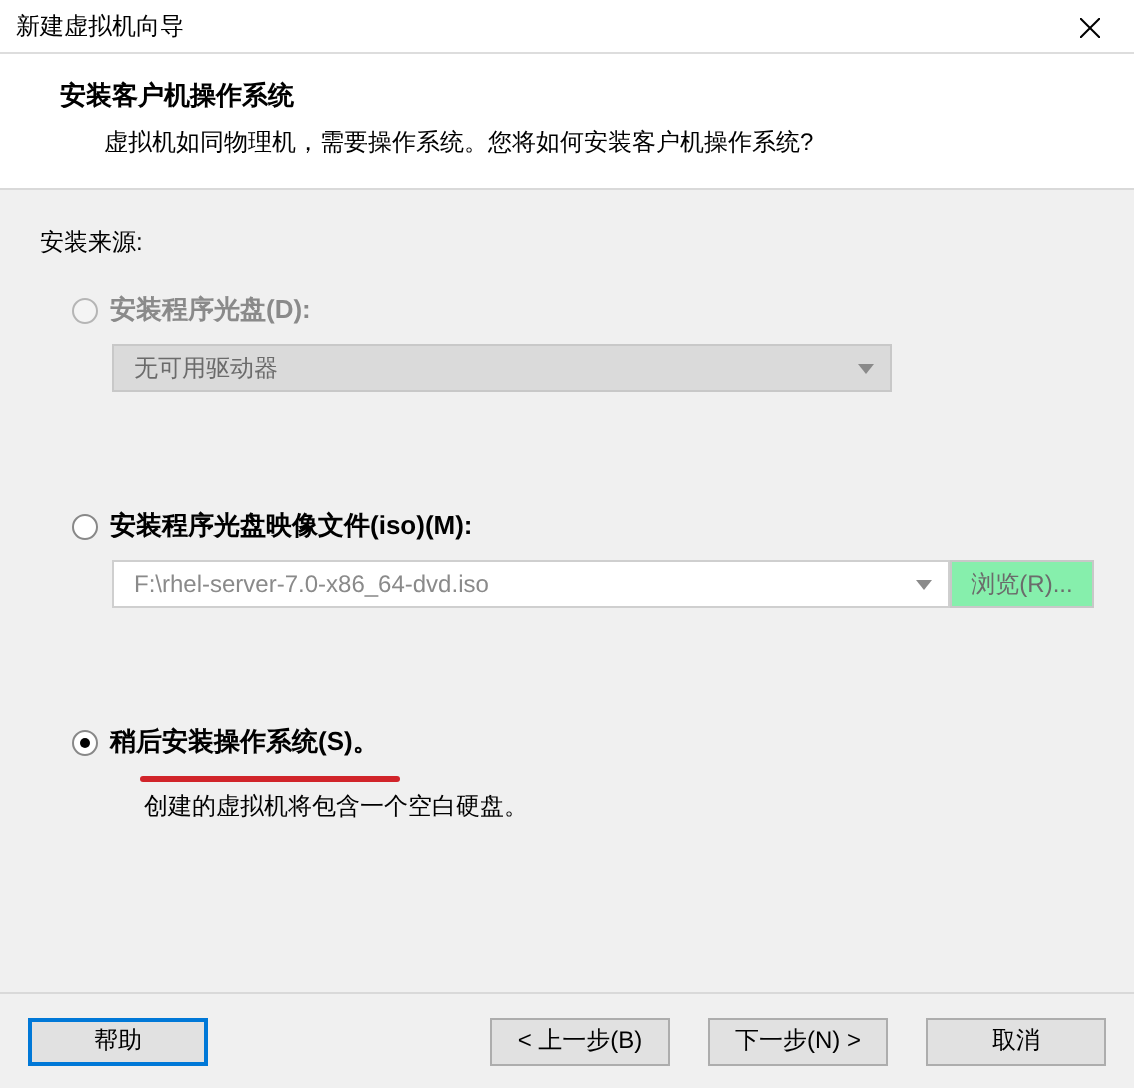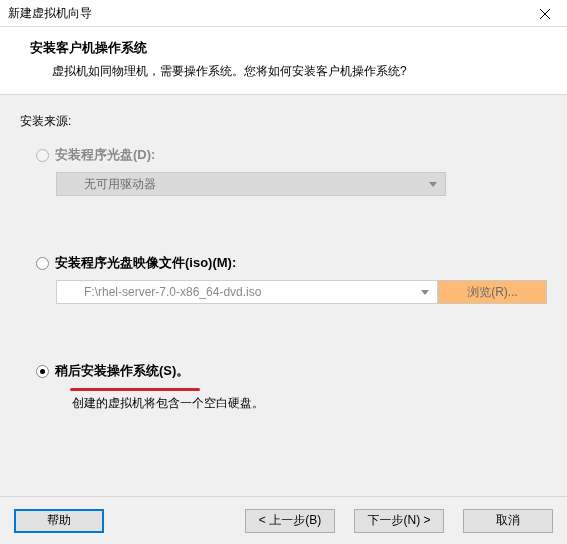--- a/index.html
+++ b/index.html
@@ -95,38 +95,38 @@
   .radio-label.disabled { color: #8a8a8a; }
   .dropdown {
     margin-left: 20px;
     width: 390px;
     height: 24px;
     background: #dadada;
     border: 1px solid #c8c8c8;
     display: flex;
     align-items: center;
     justify-content: space-between;
-    padding: 0 8px 0 27px;
+    padding: 0 8px 0 10px;
     color: #6b6b6b;
   }
   .dropdown.light {
     background: #ffffff;
     color: #8a8a8a;
     border: 1px solid #cfcfcf;
   }
   .dropdown-row {
     display: flex;
     align-items: center;
     gap: 0;
     margin-left: 20px;
   }
   .dropdown-row .dropdown { margin-left: 0; flex: 1; }
   .browse-btn {
-    width: 109px; height: 24px;
-    background: #fdba74;
+    width: 72px; height: 24px;
+    background: #86efac;
     border: 1px solid #c8c8c8;
     color: #6b6b6b;
     display: flex;
     align-items: center;
     justify-content: center;
     font-size: 12px;
   }
   .chev {
     width: 0; height: 0;
     border-left: 4px solid transparent;

